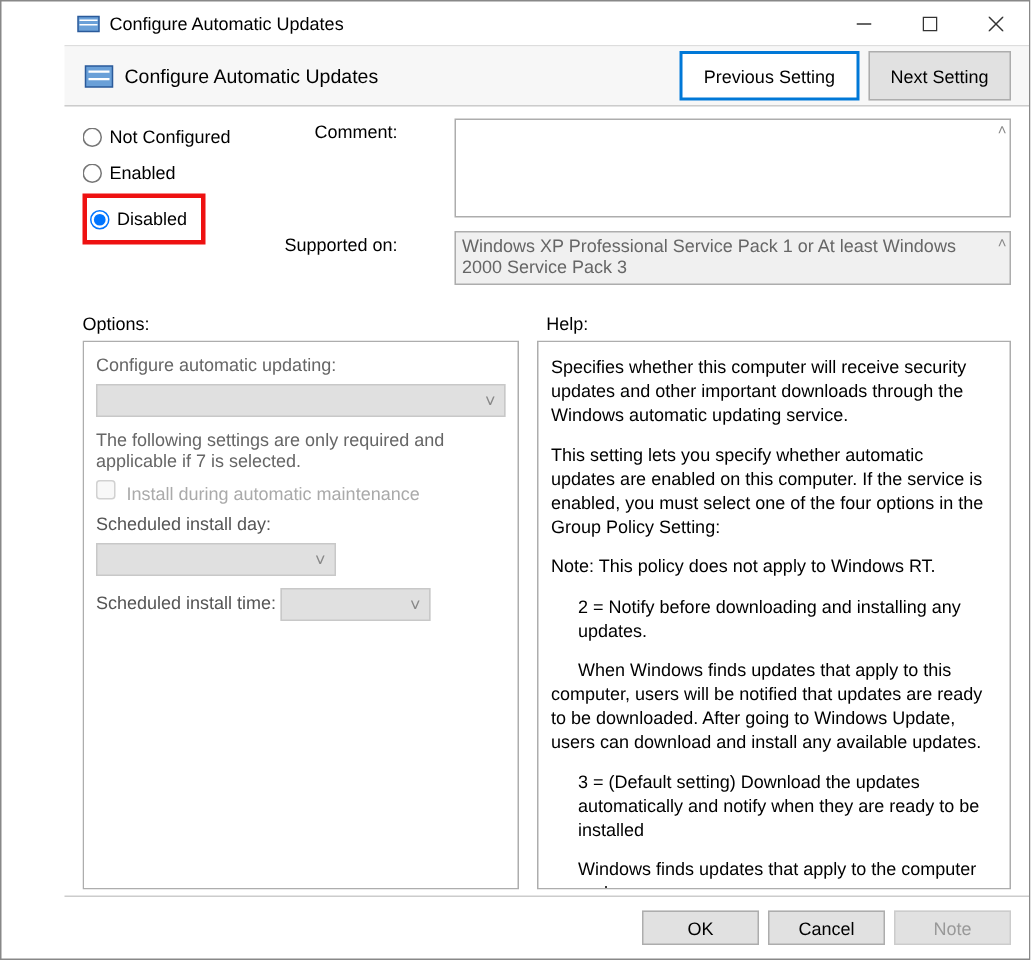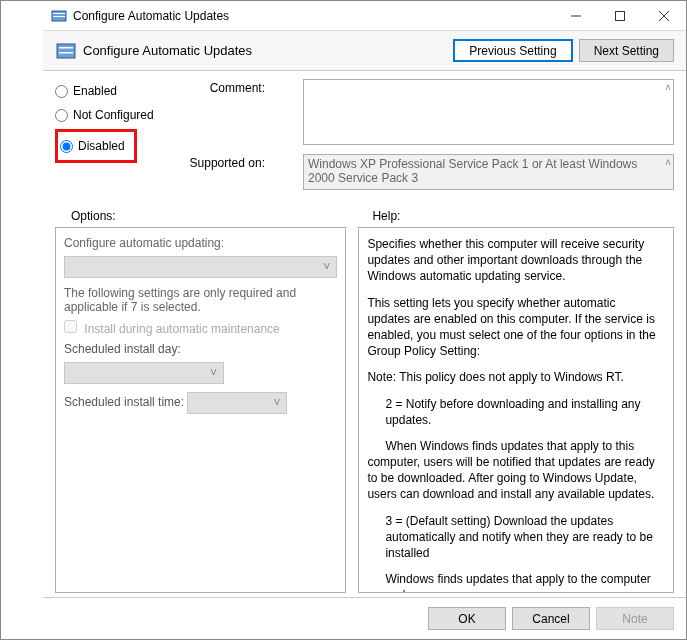--- a/index.html
+++ b/index.html
@@ -5,35 +5,35 @@
 * { box-sizing: border-box; margin: 0; padding: 0; }
 body { font-family: "Segoe UI", Tahoma, sans-serif; font-size: 12px; background: #fff; color: #000; }
 .window { width: 687px; height: 640px; border: 1px solid #888; position: relative; background: #fff; display: flex; flex-direction: column; padding-left: 42px; }
 .titlebar { height: 30px; display: flex; align-items: center; padding: 0 0 0 8px; border-bottom: 1px solid #ddd; }
 .titlebar .icon { width: 16px; height: 16px; margin-right: 6px; }
 .titlebar .title { flex: 1; font-size: 12px; }
 .titlebar .btn { width: 44px; height: 30px; display: flex; align-items: center; justify-content: center; cursor: default; }
 .subheader { height: 40px; display: flex; align-items: center; padding: 0 12px; border-bottom: 1px solid #ccc; background: #f7f7f7; }
 .subheader .icon { width: 22px; height: 22px; margin-right: 6px; }
 .subheader .title { flex: 1; font-size: 13px; }
-.navbtn { height: 23px; padding: 0 14px; background: #e1e1e1; border: 1px solid #adadad; font-size: 12px; margin-left: 6px; cursor: pointer; }
+.navbtn { height: 33px; padding: 0 14px; background: #e1e1e1; border: 1px solid #adadad; font-size: 12px; margin-left: 6px; cursor: pointer; }
 .navbtn.selected { border: 2px solid #0078d7; background: #fff; }
 .body { padding: 8px 12px 4px 12px; flex: 1; display: flex; flex-direction: column; overflow: hidden; }
 .radios { float: left; width: 120px; }
 .radio-row { display: flex; align-items: center; height: 24px; font-size: 12px; }
 .radio-row input { margin-right: 5px; }
 .highlight { border: 3px solid #e11; padding: 2px 6px 2px 2px; width: 82px; margin-top: 2px; }
 .field-row { display: flex; margin-bottom: 6px; gap: 32px; }
 .field-label { width: 90px; font-size: 12px; padding-top: 2px; text-align: right; margin-right: 6px; }
 .field-input { flex: 1; }
 .comment-box { width: 100%; height: 66px; border: 1px solid #adadad; resize: none; font-family: inherit; font-size: 12px; padding: 2px 14px 2px 4px; }
 .supported-box { width: 100%; height: 36px; border: 1px solid #adadad; background: #f0f0f0; color: #666; resize: none; font-family: inherit; font-size: 12px; padding: 2px 14px 2px 4px; }
 .scrollhint { position: absolute; top: 3px; right: 3px; font-size: 10px; color: #888; }
 .rel { position: relative; }
-.panes-labels { display: flex; margin-top: 10px; margin-left: 16px; }
+.panes-labels { display: flex; margin-top: 10px; }
 .panes-labels div { font-size: 12px; }
 .panes { display: flex; gap: 12px; flex: 1; margin-top: 4px; overflow: hidden; }
 .pane { border: 1px solid #adadad; padding: 8px; overflow-y: auto; }
 .options-pane { width: 48%; color: #666; }
 .help-pane { width: 52%; position: relative; }
 .options-pane label, .options-pane div { margin-bottom: 6px; display: block; font-size: 12px; }
 .disabled-select { width: 100%; height: 22px; background: #e0e0e0; border: 1px solid #c8c8c8; }
 .small-select { width: 100px; height: 22px; background: #e0e0e0; border: 1px solid #c8c8c8; display: inline-block; vertical-align: middle; }
 .dim-check { display: flex; align-items: center; color: #aaa; }
 .dim-check input { margin-right: 4px; }
@@ -86,25 +86,25 @@
     <span class="title">Configure Automatic Updates</span>
     <button class="navbtn selected">Previous Setting</button>
     <button class="navbtn">Next Setting</button>
   </div>
 
   <div class="body">
     <div style="display:flex;">
       <div class="radios">
         <label class="radio-row">
           <input type="radio" name="state" style="">
-          <span>Enabled</span>
+          <span>Not Configured</span>
         </label>
         <label class="radio-row">
           <input type="radio" name="state" style="">
-          <span>Not Configured</span>
+          <span>Enabled</span>
         </label>
         <div class="highlight">
           <label class="radio-row">
             <input type="radio" name="state" checked="" style="">
             <span>Disabled</span>
           </label>
         </div>
       </div>
       <div style="flex:1;">
         <div class="field-row">

